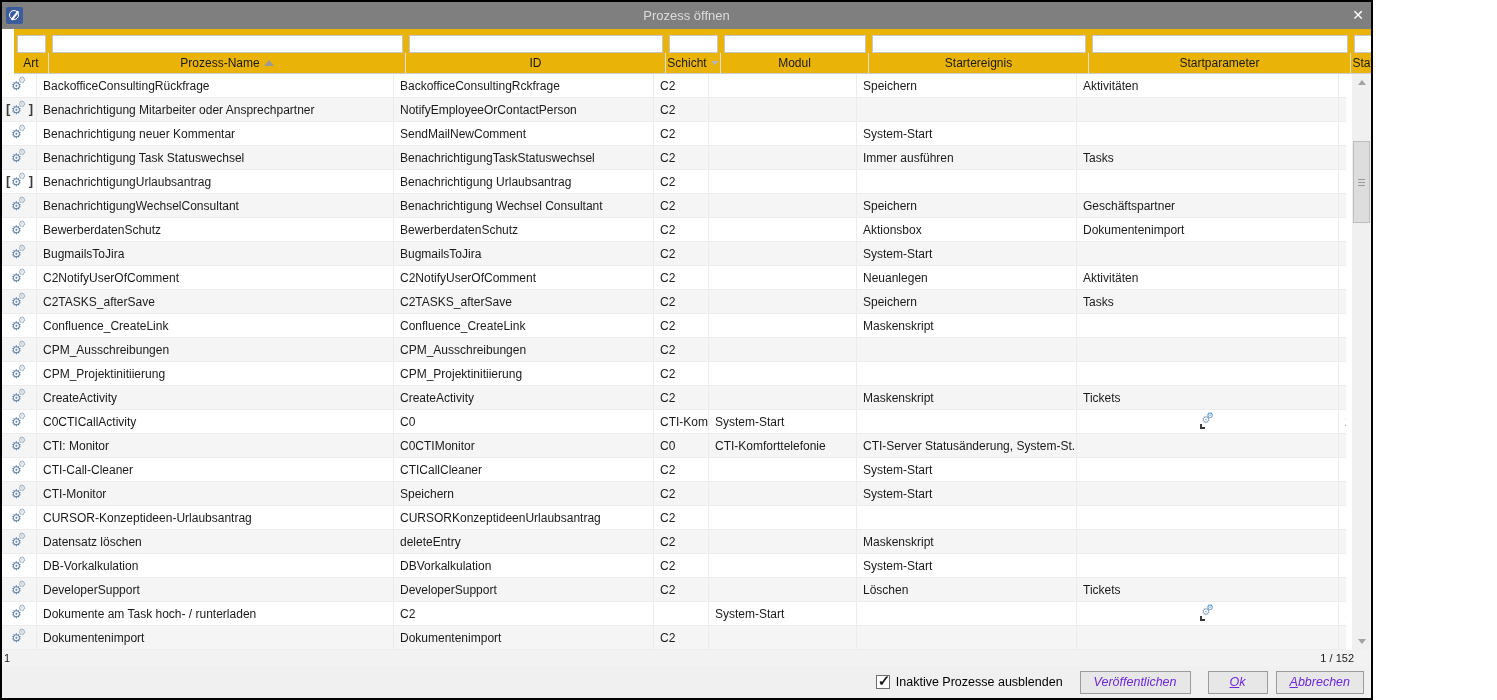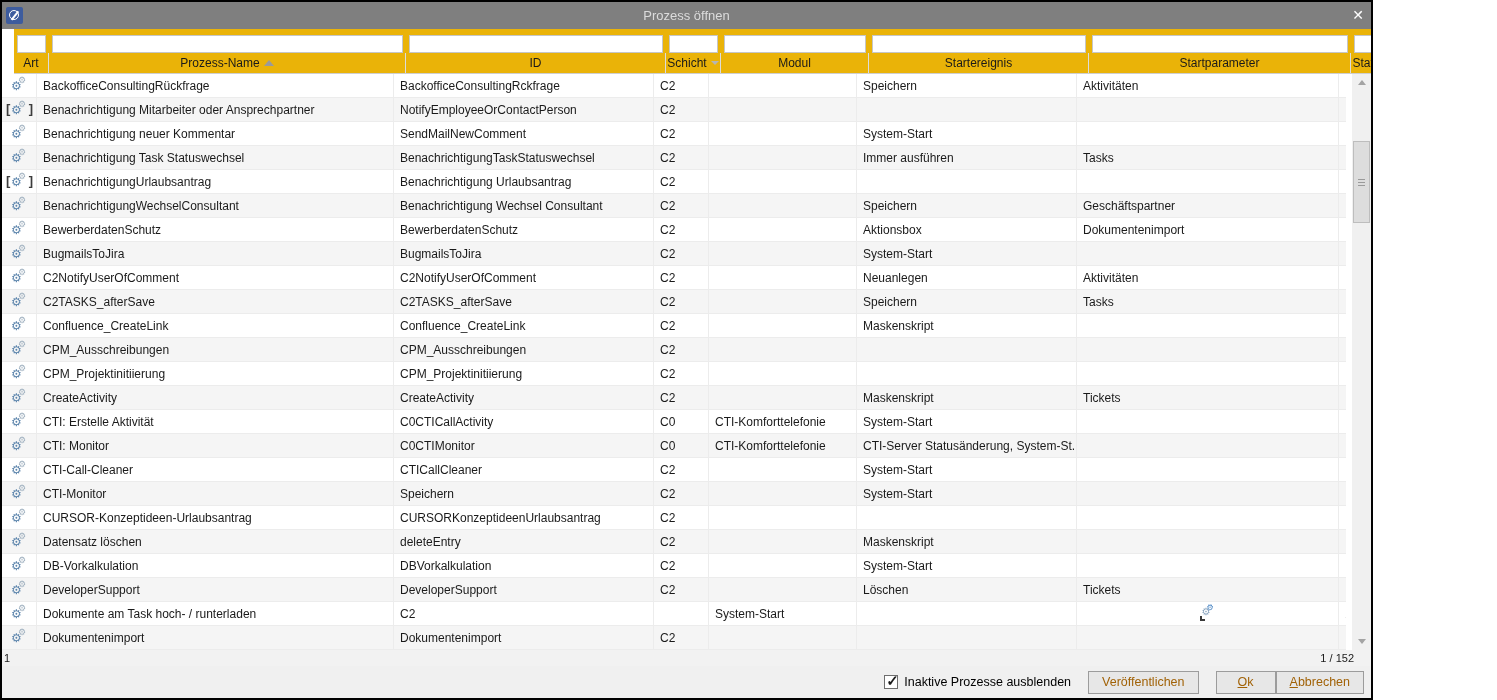--- a/index.html
+++ b/index.html
@@ -62,24 +62,24 @@
   .sb-thumb:after { content:""; position:absolute; left:4px; right:4px; top:50%; height:1px; background:#9a9a9a;
                     box-shadow:0 -3px 0 #9a9a9a, 0 3px 0 #9a9a9a; }
 
   
   .status-line { height:16px; background:#f2f2f2; display:flex; align-items:center; justify-content:space-between;
                  padding:0 17px 0 2px; font-size:11px; color:#1a1a1a; flex:0 0 16px; }
   .bottombar { height:32px; background:#f0f0f0; display:flex; align-items:center; justify-content:flex-end; flex:0 0 32px; padding-right:7px; }
   .cb-box { width:14px; height:14px; background:#fff; border:1px solid #6e6e6e; position:relative; margin-right:6px; }
   .cb-box .check { position:absolute; left:1px; top:-4px; font-size:15px; font-weight:bold; color:#1a1a1a; }
   .cb-label { font-size:12.5px; color:#000; margin-right:17px; }
-  .btn { height:23px; border:1px solid #9c9c9c; background:#e7e7e7; font-size:12.5px; color:#a16207;
-         padding:0 13px; font-family:"Liberation Sans", sans-serif; }
+  .btn { height:23px; border:1px solid #9c9c9c; background:#e7e7e7; font-size:12.5px; color:#6d28d9;
+         padding:0 13px; font-family:"Liberation Sans", sans-serif;font-style:italic; }
   .btn-publish { margin-right:17px; }
-  .btn-ok { min-width:60px; margin-right:0; }
+  .btn-ok { min-width:60px; margin-right:8px; }
 </style>
 </head>
 <body>
 
 <div class="dialog">
 
   <div class="titlebar">
     <div class="app-icon">
       <div class="circ"></div>
         <div class="slash"></div>
@@ -644,23 +644,20 @@
           </div>
         </div>
         <div class="trow" style="grid-template-columns: 35px 357px 260px 55px 148px 220px 262px 38px 93px;">
           <div class="tcell center">
             <span class="gears">
               <span class="gA">⚙</span>
               <span class="gB">⚙</span>
             </span>
           </div>
           <div class="tcell">
-            <span>CTI: Erstelle Aktivität</span>
-          </div>
-          <div class="tcell">
             <span>C0CTICallActivity</span>
           </div>
           <div class="tcell">
             <span>C0</span>
           </div>
           <div class="tcell">
             <span>CTI-Komforttelefonie</span>
           </div>
           <div class="tcell">
             <span>System-Start</span>

